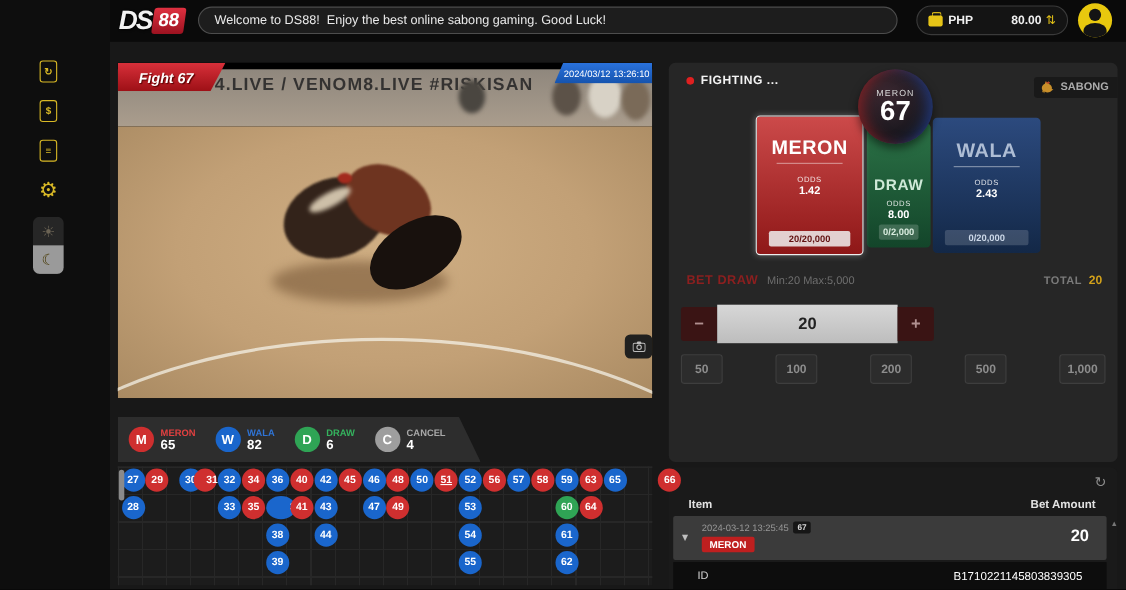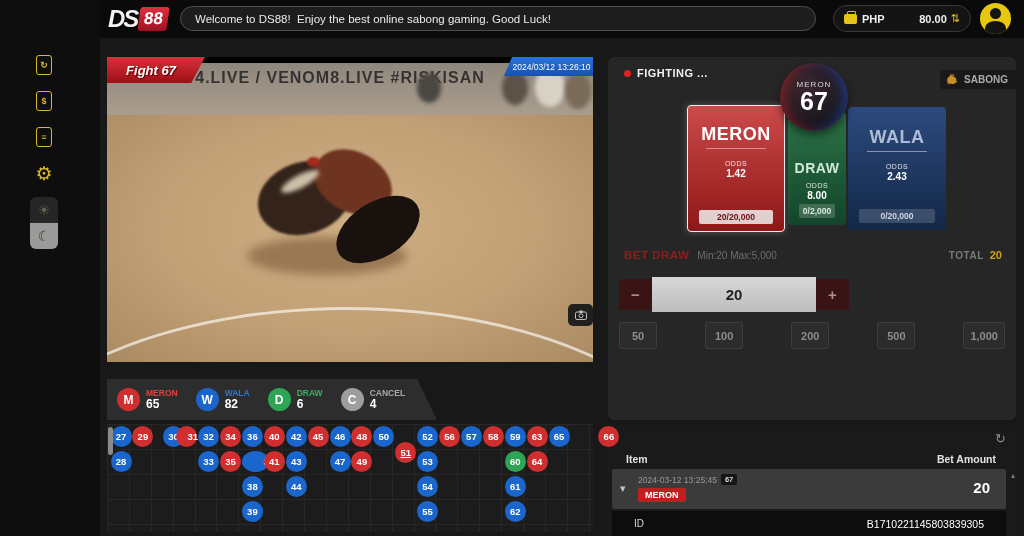--- a/index.html
+++ b/index.html
@@ -251,21 +251,21 @@
       <span class="bead" style="left: 156.8px; top: 27px; background: rgb(207, 47, 47);">41</span>
       <span class="bead" style="left: 178.7px; top: 2px; background: rgb(26, 102, 204);">42</span>
       <span class="bead" style="left: 178.7px; top: 27px; background: rgb(26, 102, 204);">43</span>
       <span class="bead" style="left: 178.7px; top: 52px; background: rgb(26, 102, 204);">44</span>
       <span class="bead" style="left: 200.6px; top: 2px; background: rgb(207, 47, 47);">45</span>
       <span class="bead" style="left: 222.5px; top: 2px; background: rgb(26, 102, 204);">46</span>
       <span class="bead" style="left: 222.5px; top: 27px; background: rgb(26, 102, 204);">47</span>
       <span class="bead" style="left: 244.4px; top: 2px; background: rgb(207, 47, 47);">48</span>
       <span class="bead" style="left: 244.4px; top: 27px; background: rgb(207, 47, 47);">49</span>
       <span class="bead" style="left: 266.3px; top: 2px; background: rgb(26, 102, 204);">50</span>
-      <span class="bead" style="left: 288.2px; top: 18px; background: rgb(207, 47, 47); text-decoration: underline;">51</span>
+      <span class="bead" style="left: 288.2px; top: 2px; background: rgb(207, 47, 47); text-decoration: underline;">51</span>
       <span class="bead" style="left: 310.1px; top: 2px; background: rgb(26, 102, 204);">52</span>
       <span class="bead" style="left: 310.1px; top: 27px; background: rgb(26, 102, 204);">53</span>
       <span class="bead" style="left: 310.1px; top: 52px; background: rgb(26, 102, 204);">54</span>
       <span class="bead" style="left: 310.1px; top: 77px; background: rgb(26, 102, 204);">55</span>
       <span class="bead" style="left: 332px; top: 2px; background: rgb(207, 47, 47);">56</span>
       <span class="bead" style="left: 353.9px; top: 2px; background: rgb(26, 102, 204);">57</span>
       <span class="bead" style="left: 375.8px; top: 2px; background: rgb(207, 47, 47);">58</span>
       <span class="bead" style="left: 397.7px; top: 2px; background: rgb(26, 102, 204);">59</span>
       <span class="bead" style="left: 397.7px; top: 27px; background: rgb(47, 164, 85);">60</span>
       <span class="bead" style="left: 397.7px; top: 52px; background: rgb(26, 102, 204);">61</span>

